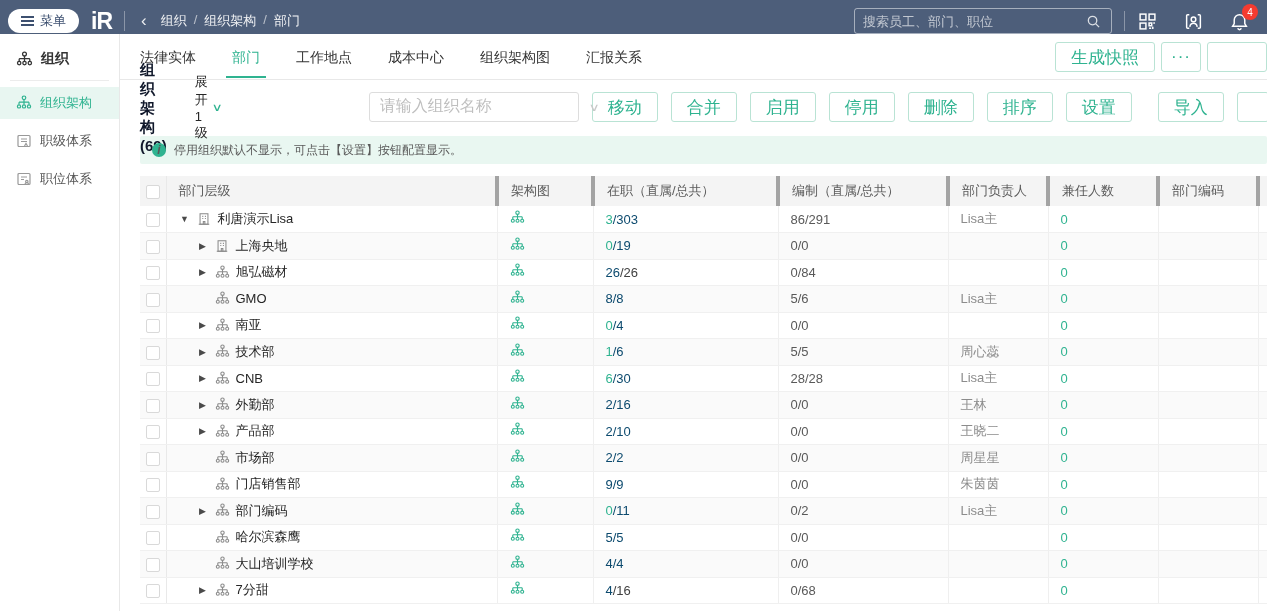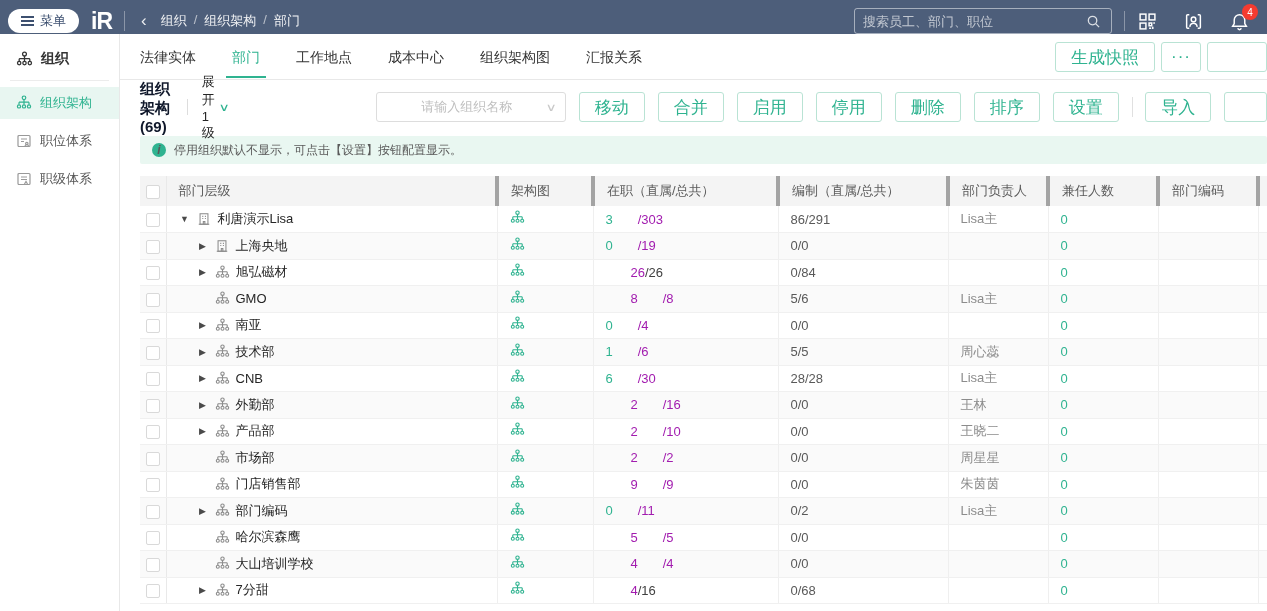--- a/index.html
+++ b/index.html
@@ -64,22 +64,22 @@
   .btn.cut { width:60px; }
 
   .toolbar { height:54px; display:flex; align-items:center; padding-left:20px; }
   .tb-title { font-size:15px; font-weight:bold; color:#0f172a; }
   .vdiv { width:1px; height:16px; background:#ddd; margin:0 14px; }
   .expand { font-size:13px; color:#262626; display:flex; align-items:center; gap:5px;
     cursor:pointer; }
   .chev { color:#2fb390; font-size:11px; transform:scaleX(1.4); }
   .org-select { margin-left:148px; width:210px; height:30px; border:1px solid #ddd;
     border-radius:3px; display:flex; align-items:center; padding:0 10px; cursor:pointer; }
-  .org-select input { flex:1; border:none; outline:none; font-size:13px;
-    font-family:Liberation Serif, serif; color:#333; background:transparent;text-align:center; }
+  .org-select input { flex:1; border:none; outline:none; font-size:16px;
+    font-family:Liberation Mono, monospace; color:#333; background:transparent; }
   .org-select input::placeholder { color:#bfbfbf; }
   .org-select .chev2 { color:#c9c9c9; font-size:11px; transform:scaleX(1.4); }
   .toolbar .btn { margin-left:13px; }
   .toolbar .vdiv2 { width:1px; height:20px; background:#e0e0e0; margin-left:13px; }
 
   .notice { margin:2px 0 0 20px; width:1127px; height:28px; background:#e9f7f1;
     border-radius:2px; display:flex; align-items:center; gap:8px; padding-left:12px; }
   .info-ic { width:14px; height:14px; border-radius:50%; background:#2fb390; color:#fff;
     font-size:10px; font-weight:bold; display:flex; align-items:center;
     justify-content:center; font-style:italic; }
@@ -105,21 +105,21 @@
   .namecell.lv1 { padding-left:18px; }
   .arrow { width:12px; font-size:9px; color:#4a4a4a; text-align:center; cursor:pointer;
     flex:0 0 12px; }
   .arrow.none { cursor:default; }
   .ent-icon { display:inline-flex; width:15px; flex:0 0 15px; color:#8c8c8c; }
   .ent-icon svg { stroke:#8c8c8c; }
   .ent-name { color:#262626; cursor:pointer; }
   .chart-icon { display:inline-flex; cursor:pointer; }
   .chart-icon svg { stroke:#2fb390; }
   .green { color:#2fb390; }
-  .red { color:#a21caf;padding-left:25px; }
+  .red { color:#0c4a6e; }
   .gray { color:#404040; }
   .c-mgr { color:#8c8c8c; }
 </style>
 </head>
 <body>
 
 <div class="app">
 
   <header class="topbar">
     <button class="menu-pill">
@@ -195,33 +195,33 @@
           <path d="M8 4.6v2.6M3 7.2h10M3 7.2v2.4M8 7.2v2.4M13 7.2v2.4"></path>
           <circle cx="3" cy="11.4" r="1.6"></circle>
           <circle cx="8" cy="11.4" r="1.6"></circle>
           <circle cx="13" cy="11.4" r="1.6"></circle>
         </svg>
       <span>组织架构</span>
     </div>
     <div class="sb-item">
       <svg width="16" height="16" viewBox="0 0 16 16" fill="none" stroke="#999" stroke-width="1.2">
           <rect x="2" y="2.5" width="12" height="11" rx="1"></rect>
+          <path d="M5 6h6M5 8.5h6"></path>
+          <path d="M8.5 13l1.5-2.5 1.5 2.5"></path>
+        </svg>
+      <span>职级体系</span>
+    </div>
+    <div class="sb-item">
+      <svg width="16" height="16" viewBox="0 0 16 16" fill="none" stroke="#999" stroke-width="1.2">
+          <rect x="2" y="2.5" width="12" height="11" rx="1"></rect>
           <path d="M5 6h6M5 8.5h3"></path>
           <circle cx="10.8" cy="10.5" r="1.2"></circle>
           <path d="M9 13c.3-1 1-1.4 1.8-1.4s1.5.4 1.8 1.4"></path>
         </svg>
       <span>职位体系</span>
-    </div>
-    <div class="sb-item">
-      <svg width="16" height="16" viewBox="0 0 16 16" fill="none" stroke="#999" stroke-width="1.2">
-          <rect x="2" y="2.5" width="12" height="11" rx="1"></rect>
-          <path d="M5 6h6M5 8.5h6"></path>
-          <path d="M8.5 13l1.5-2.5 1.5 2.5"></path>
-        </svg>
-      <span>职级体系</span>
     </div>
   </aside>
 
   <main class="content">
 
     <div class="tabbar">
       <span class="tab">法律实体</span>
       <span class="tab active">部门</span>
       <span class="tab">工作地点</span>
       <span class="tab">成本中心</span>

